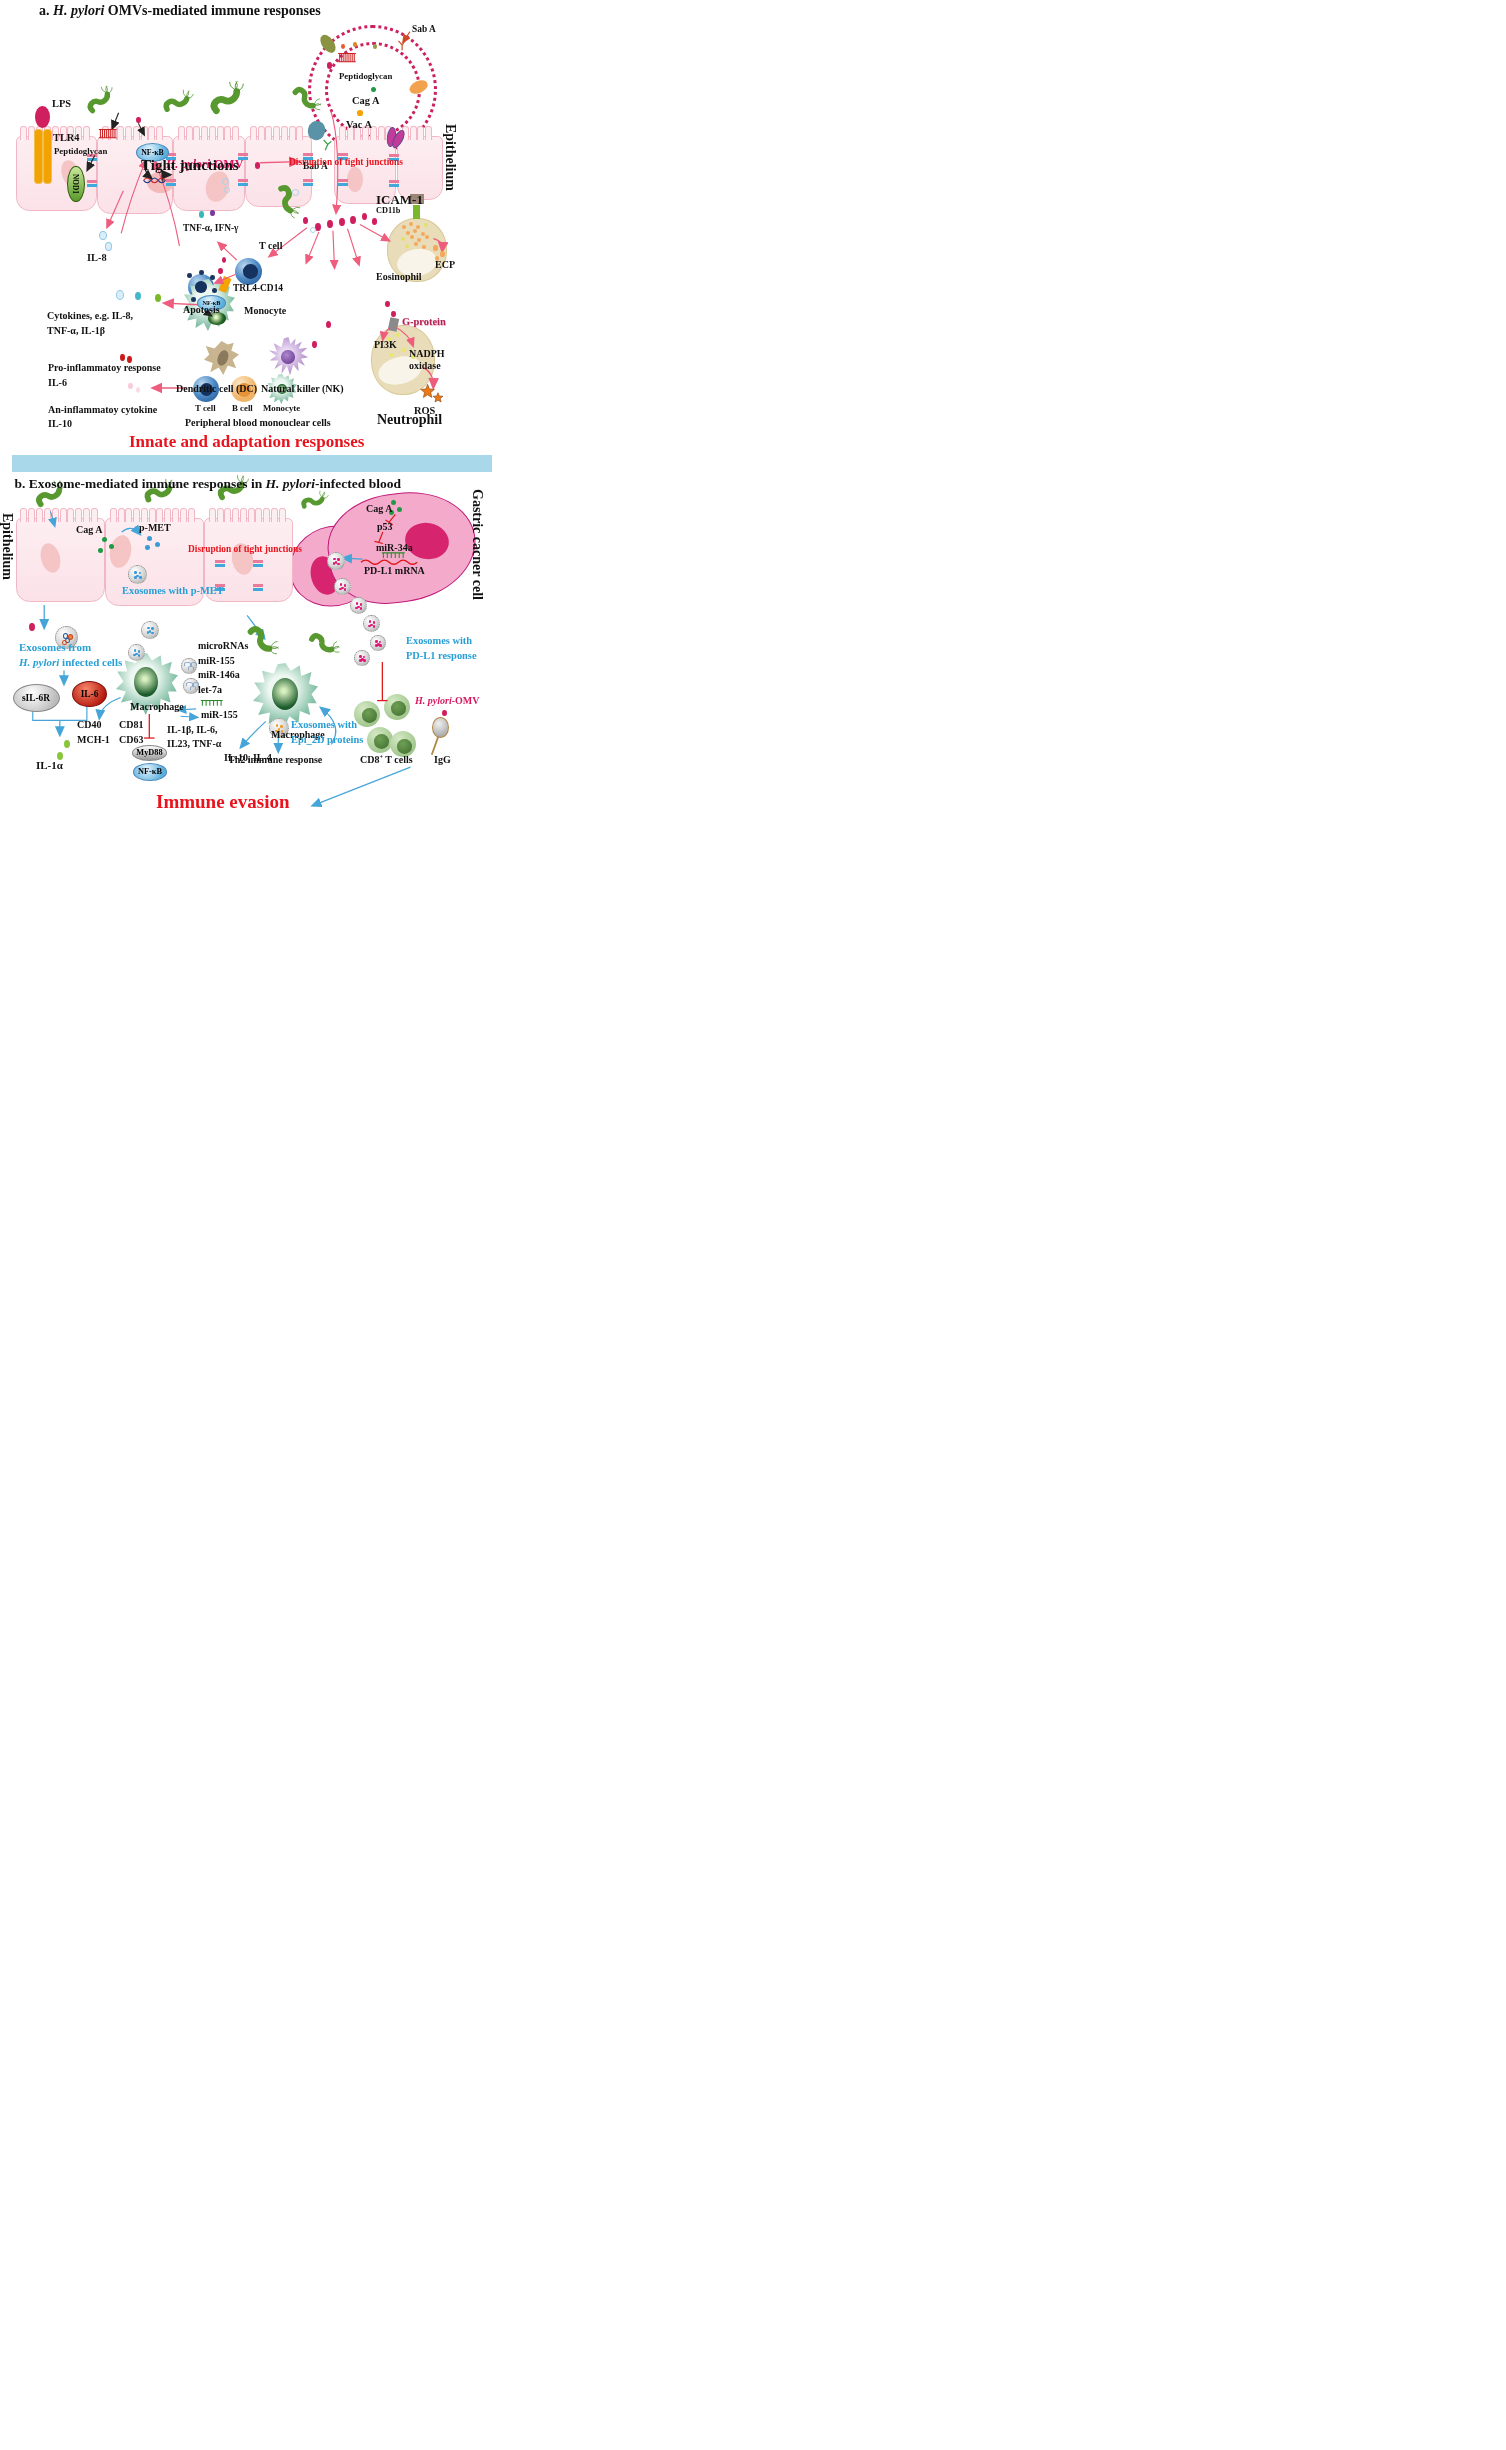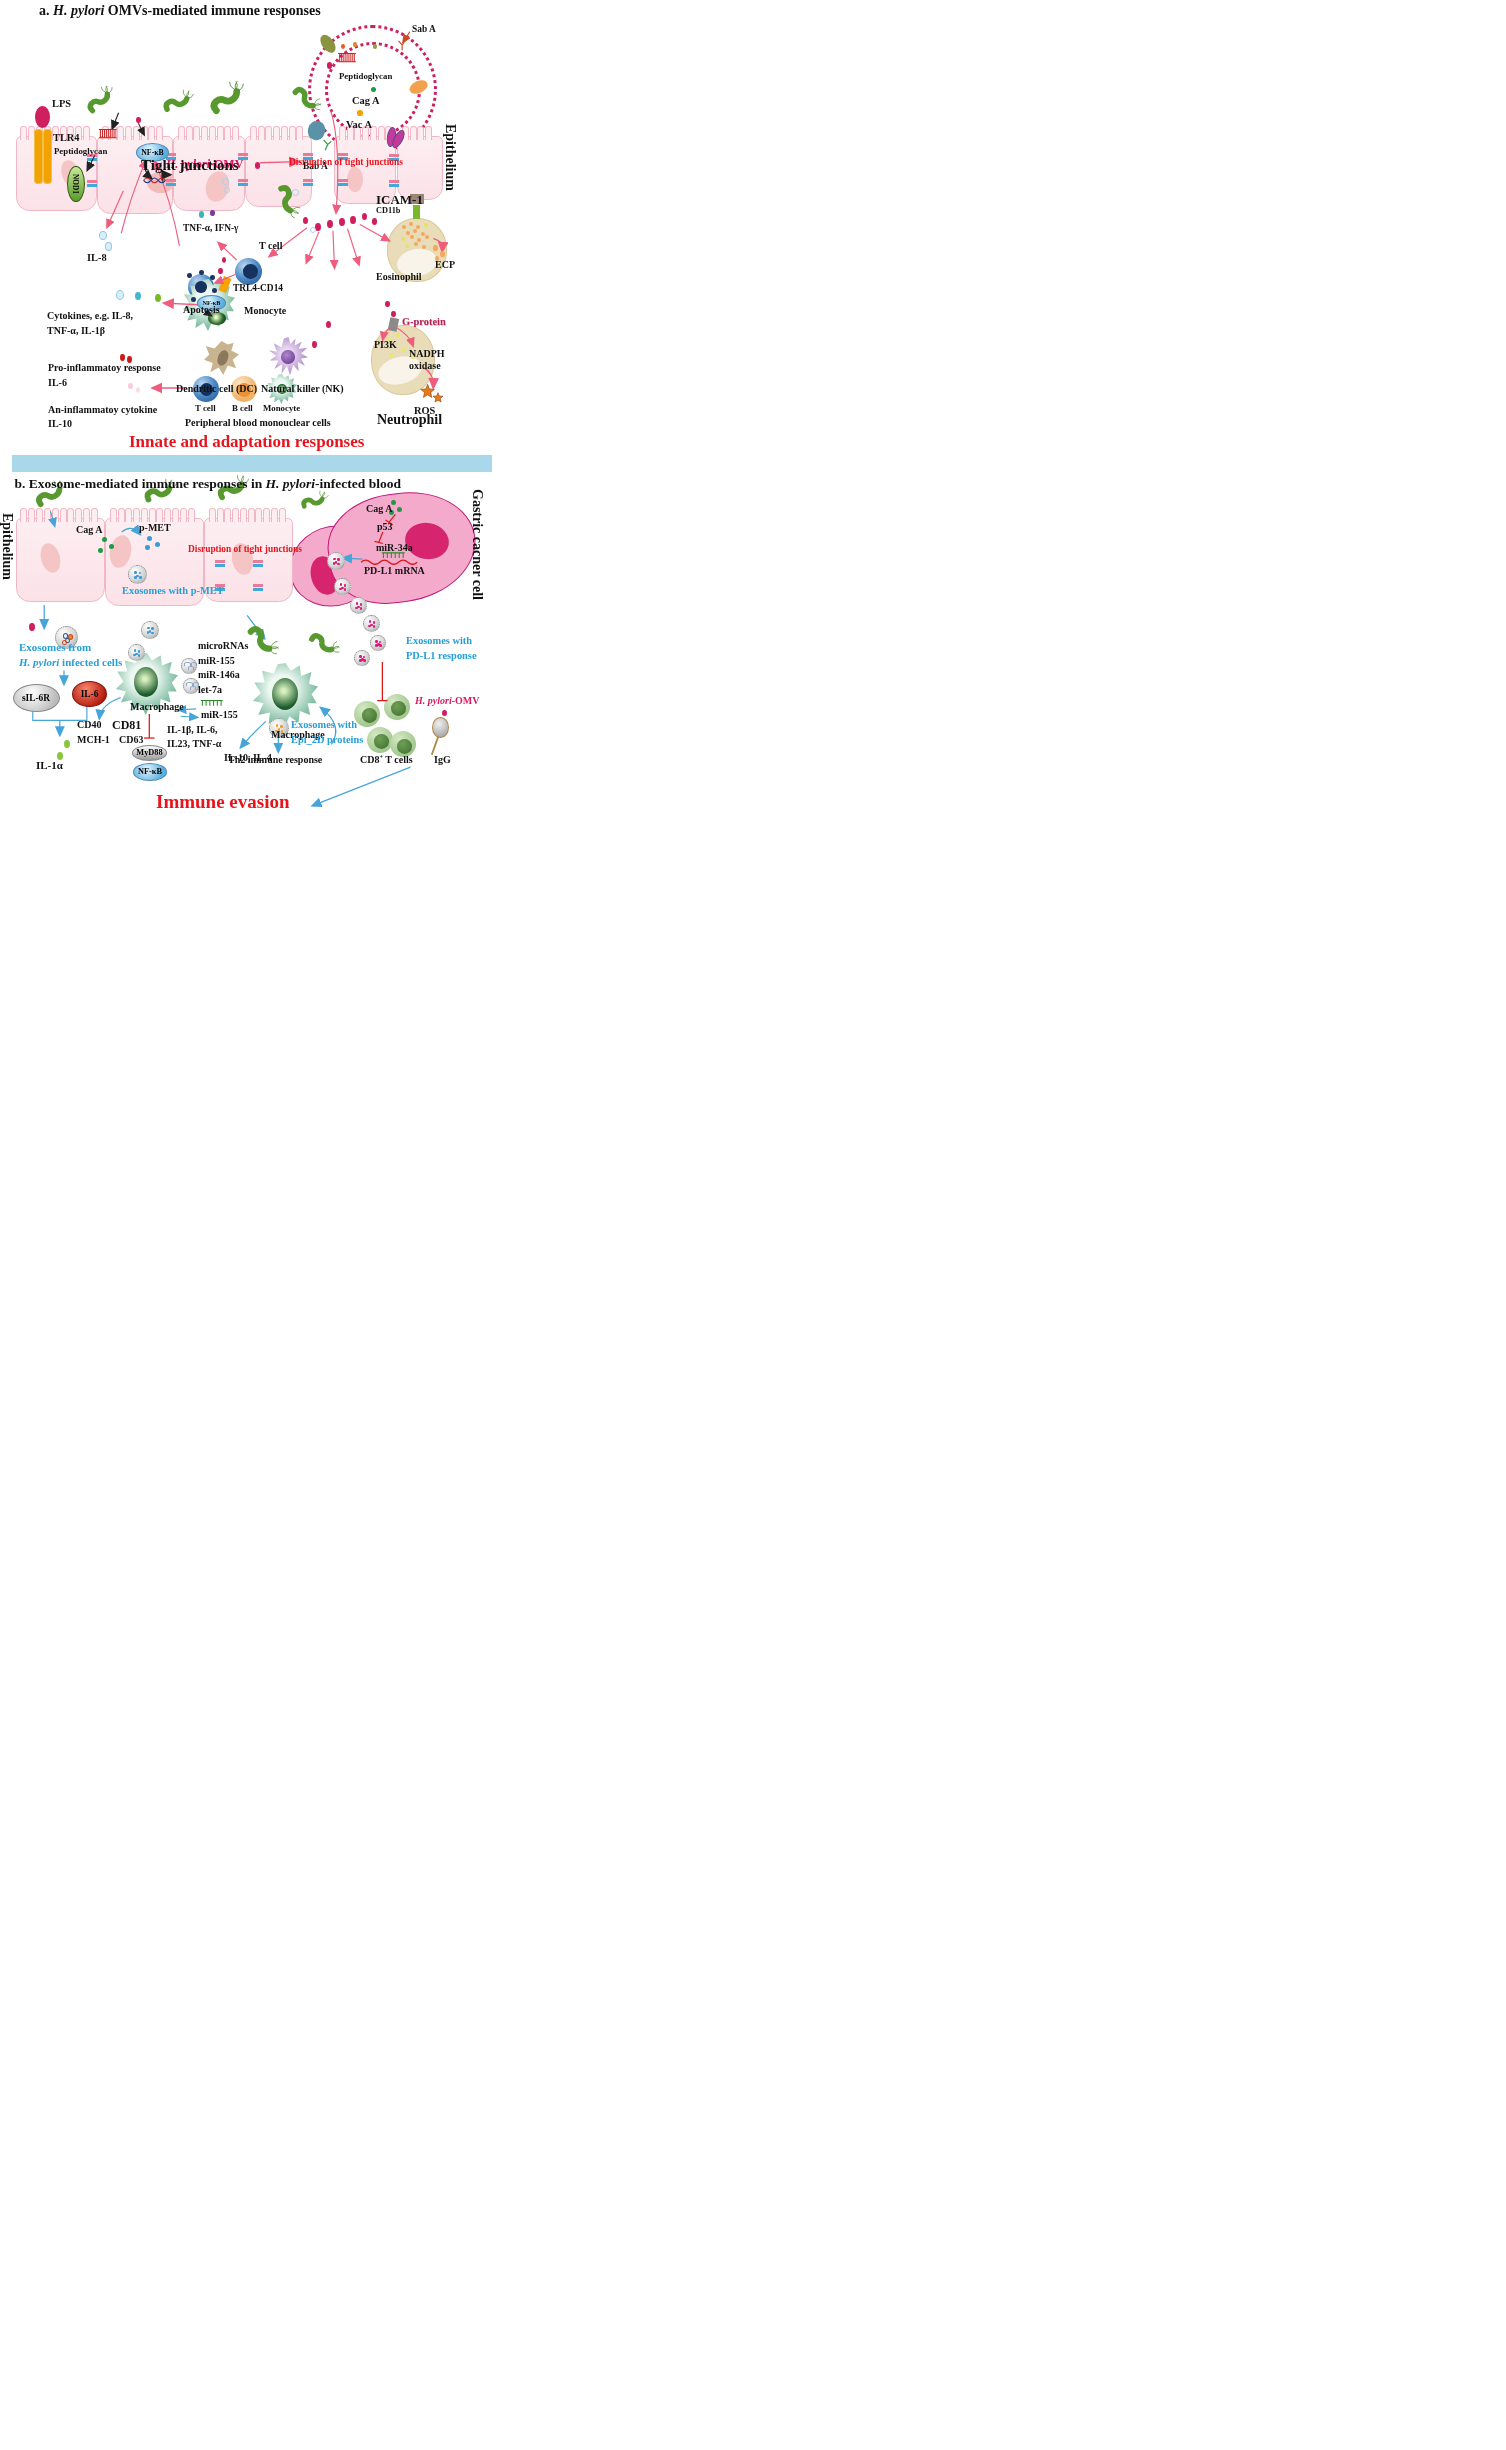--- a/index.html
+++ b/index.html
@@ -269,21 +269,21 @@
   <div class="txt" style="left:201px;top:709px;font-size:10px;">miR-155</div>
 
   <div class="spiky" style="left:116px;top:653px;width:62px;height:62px;"></div>
   <div class="abs" style="left:134px;top:667px;width:24px;height:30px;border-radius:50%;background:radial-gradient(circle at 45% 40%,#d8f0c0 8%,#1c5c2c 70%);z-index:4;"></div>
   <div class="txt" style="left:130px;top:701px;font-size:10px;">Macrophage</div>
   <div class="spiky" style="left:253px;top:663px;width:65px;height:65px;"></div>
   <div class="abs" style="left:272px;top:678px;width:26px;height:32px;border-radius:50%;background:radial-gradient(circle at 45% 40%,#d8f0c0 8%,#1c5c2c 70%);z-index:4;"></div>
   <div class="txt" style="left:271px;top:729px;font-size:10px;">Macrophage</div>
 
   <div class="txt" style="left:77px;top:719px;font-size:10px;">CD40</div>
-  <div class="txt" style="left:112px;top:719px;font-size:12px;">CD81</div>
+  <div class="txt" style="left:119px;top:719px;font-size:10px;">CD81</div>
   <div class="txt" style="left:77px;top:734px;font-size:10px;">MCH-1</div>
   <div class="txt" style="left:119px;top:734px;font-size:10px;">CD63</div>
   <div class="ell" style="left:132px;top:745px;width:33px;height:13.5px;background:linear-gradient(#fdfdfd,#9a9a9a);border:0.5px solid #888;font-size:8.3px;">MyD88</div>
   <div class="ell nfkb" style="left:133px;top:763px;width:32px;height:15.6px;font-size:8.3px;">NF-κB</div>
   <div class="txt" style="left:167px;top:724px;font-size:10px;">IL-1β, IL-6,</div>
   <div class="txt" style="left:167px;top:738px;font-size:10px;">IL23, TNF-α</div>
   <div class="txt" style="left:224px;top:752px;font-size:10px;">IL-10,  IL-4</div>
 
   <div class="txt blue" style="left:291px;top:719px;font-size:10.4px;">Exosomes with</div>
   <div class="txt blue" style="left:291px;top:734px;font-size:10.4px;">Epi_2D proteins</div>

